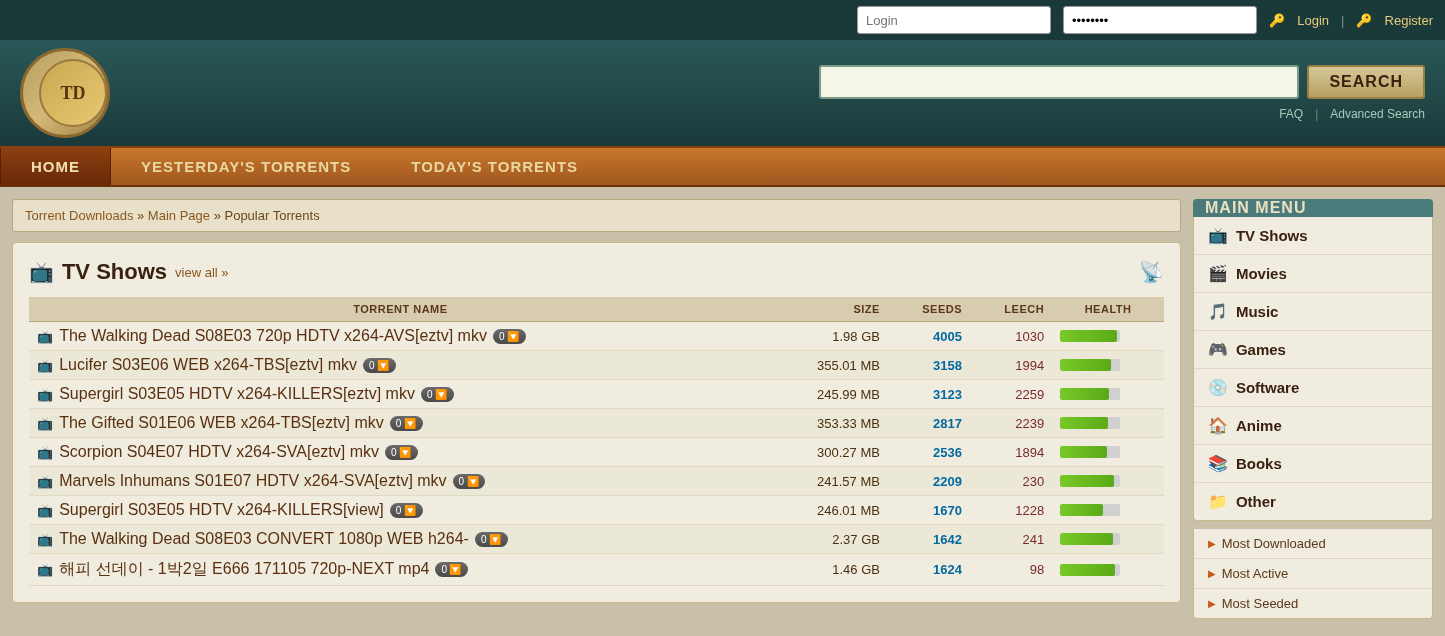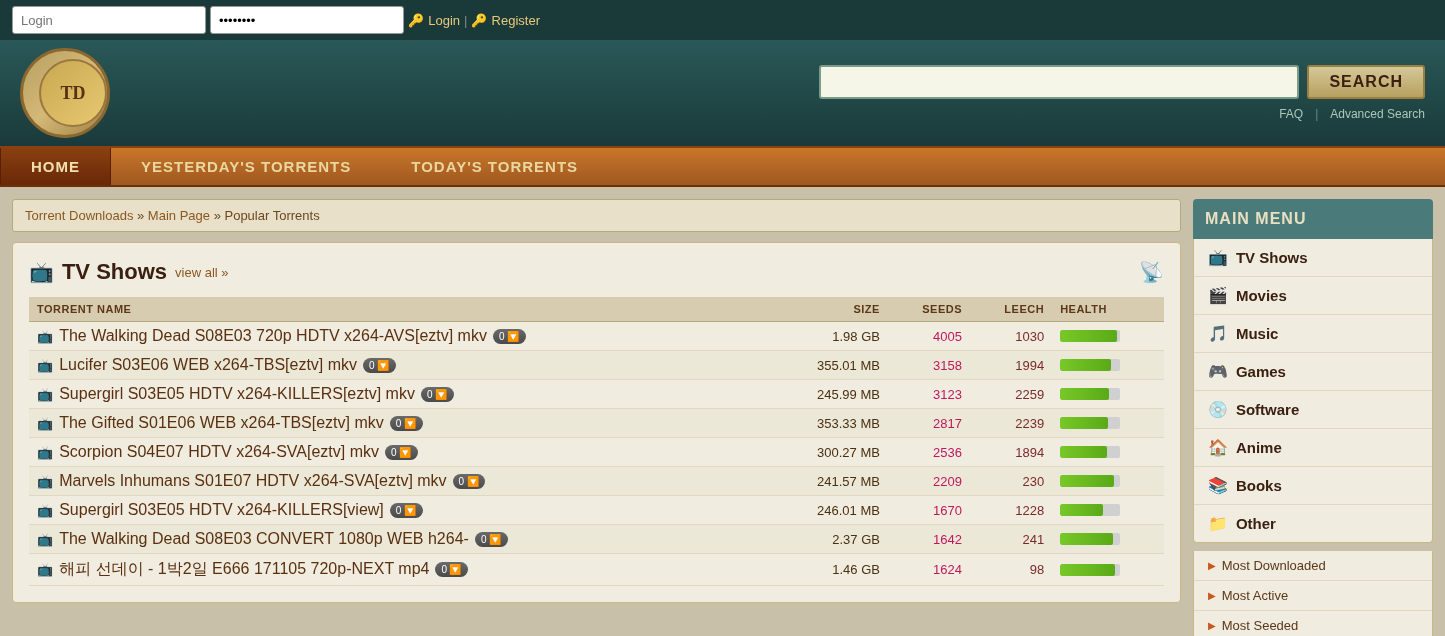--- a/index.html
+++ b/index.html
@@ -3,22 +3,23 @@
   <meta charset="utf-8">
   <style>
     * { margin: 0; padding: 0; box-sizing: border-box; }
     body { font-family: Arial, sans-serif; font-size: 13px; background: #c8c0a8; min-width: 1445px; }
 
     
     .top-bar {
       background: #1a3a3a;
       display: flex;
       align-items: center;
+      justify-content: flex-end;
       padding: 6px 12px;
-      gap: 4px;
+      gap: 12px;
     }
     .top-bar input {
       height: 28px;
       padding: 0 8px;
       border: 1px solid #999;
       border-radius: 3px;
       font-size: 13px;
       background: #fff;
     }
     .top-bar .login-btn, .top-bar .register-btn {
@@ -214,21 +215,21 @@
     }
 
     
     .torrent-table { width: 100%; border-collapse: collapse; }
     .torrent-table thead tr {
       background: #d8ccb0;
       border-bottom: 1px solid #b8a880;
     }
     .torrent-table th {
       padding: 6px 8px;
-      text-align: left;
+      text-align: center;
       font-size: 11px;
       font-weight: bold;
       color: #5a3818;
       letter-spacing: 0.5px;
       text-transform: uppercase;
     }
     .torrent-table th.right { text-align: right; }
     .torrent-table td {
       padding: 5px 8px;
       border-bottom: 1px solid #e0d8c0;
@@ -252,21 +253,21 @@
       font-size: 10px;
       padding: 2px 6px;
       cursor: pointer;
       display: inline-flex;
       align-items: center;
       gap: 3px;
       white-space: nowrap;
     }
 
     .size-cell, .seeds-cell, .leech-cell { text-align: right; font-size: 13px; color: #4a3010; }
-    .seeds-cell { color: #be185d; font-weight: normal; }
+    .seeds-cell { color: #0369a1; font-weight: bold; }
     .leech-cell { color: #7a2a2a; }
 
     .health-bar {
       width: 60px;
       height: 12px;
       background: #d0d0d0;
       border-radius: 2px;
       overflow: hidden;
     }
     .health-fill {
@@ -277,21 +278,21 @@
 
     
     .sidebar {
       width: 240px;
       flex-shrink: 0;
       margin-left: 12px;
     }
     .sidebar-menu {
       background: #4a7a7a;
       border-radius: 4px 4px 0 0;
-      padding: 11px 12px;
+      padding: 0 12px;
       margin-bottom: 0;
     }
     .sidebar-menu-title {
       color: #e8e0c0;
       font-size: 16px;
       font-weight: bold;
       letter-spacing: 1px;
       text-transform: uppercase;
     }
     .sidebar-items {

